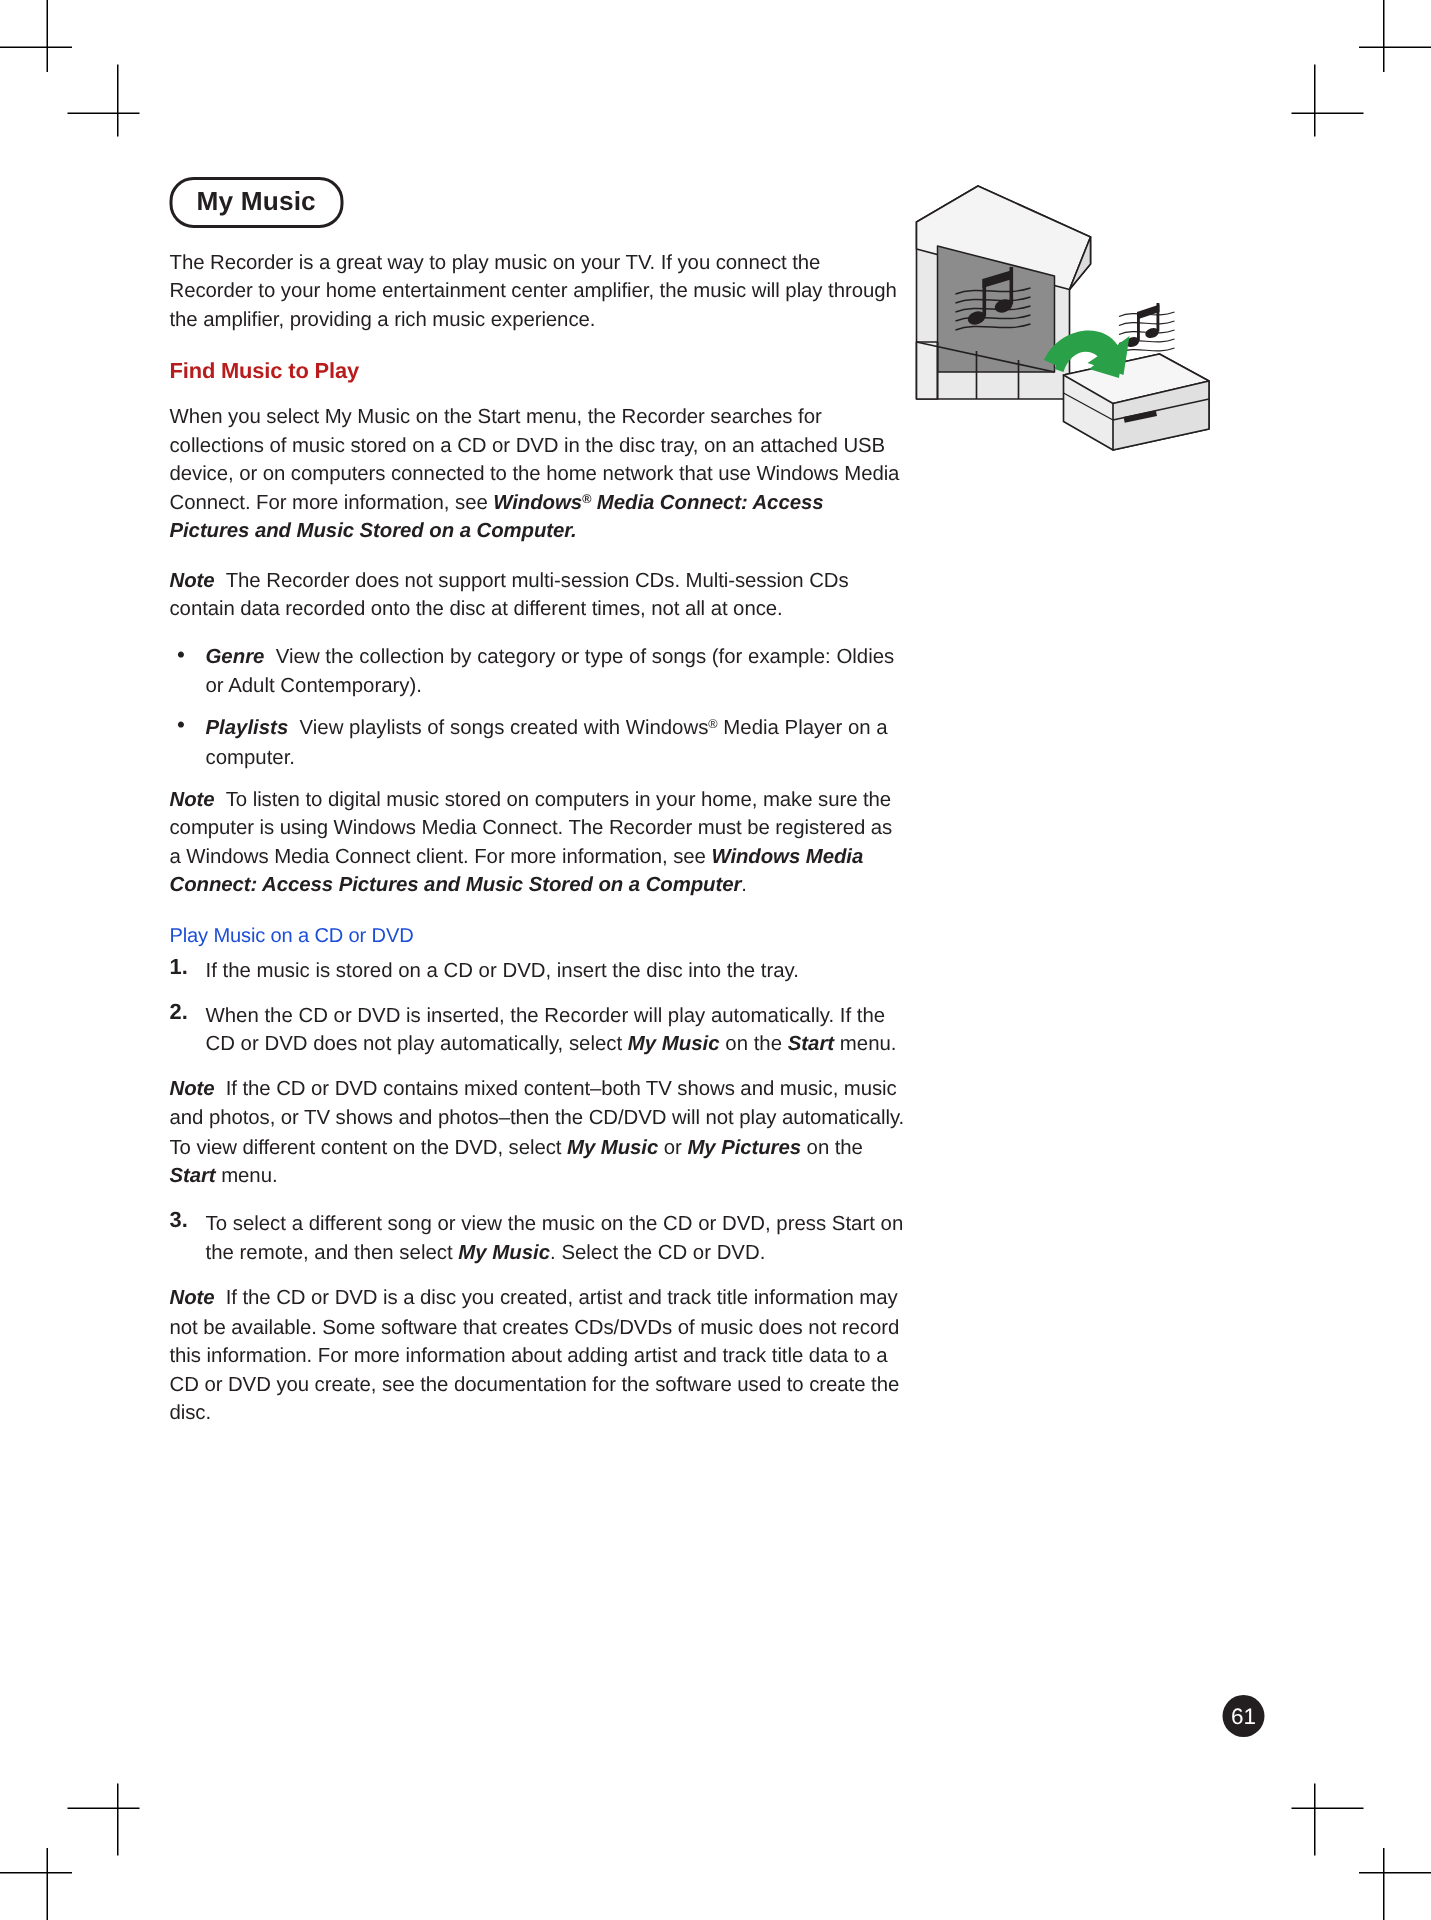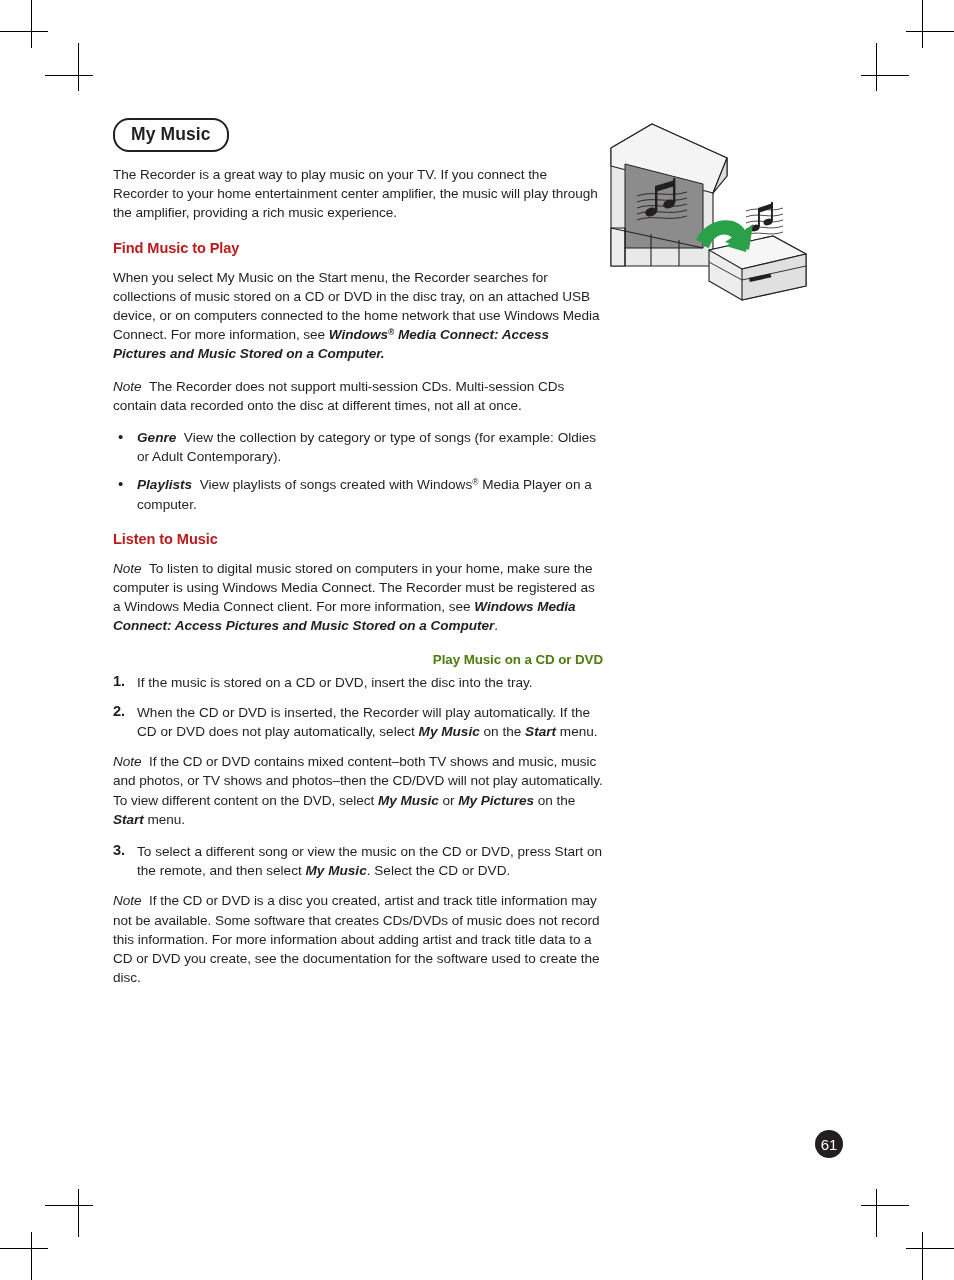--- a/index.html
+++ b/index.html
@@ -55,28 +55,27 @@
   h2.sect {
     font-size: 14.6px;
     font-weight: bold;
     margin: 17px 0 12px 0;
     color: #b91c1c;
     letter-spacing: -0.1px;
   }
 
   h3.sub {
     font-size: 13.4px;
-    font-weight: bold;
+    font-weight: normal;
     margin: 16px 0 6px 0;
-    color: #4d7c0f;
+    color: #1d4ed8;
     letter-spacing: -0.1px;
-    text-align: right;
-  }
-
-  .note-word { font-weight: normal; font-style: italic; }
+  }
+
+  .note-word { font-weight: bold; font-style: italic; }
   .b { font-weight: bold; font-style: italic; }
   sup.reg { font-size: 0.62em; vertical-align: 0.42em; line-height: 0; }
 
   
   ul.bullets { list-style: none; margin: 0 0 6px 0; padding: 0; }
   ul.bullets li {
     position: relative;
     font-size: 13.6px;
     line-height: 19.2px;
     padding-left: 24px;
@@ -162,21 +161,20 @@
     <p class="body"><span>When you select My Music on the Start menu, the Recorder searches for collections of music stored on a CD or DVD in the disc tray, on an attached USB device, or on computers connected to the home network that use Windows Media Connect. For more information, see </span><span class="b">Windows</span><sup class="reg b">®</sup><span class="b"> Media Connect: Access Pictures and Music Stored on a Computer.</span></p>
 
     <p class="body"><span class="note-word">Note</span>&nbsp;&nbsp;<span>The Recorder does not support multi-session CDs. Multi-session CDs contain data recorded onto the disc at different times, not all at once.</span></p>
 
 
     <ul class="bullets">
       <li><span class="b">Genre</span>&nbsp;&nbsp;<span>View the collection by category or type of songs (for example: Oldies or Adult Contemporary).</span></li>
       <li><span class="b">Playlists</span>&nbsp;&nbsp;<span>View playlists of songs created with Windows</span><sup class="reg">®</sup><span> Media Player on a computer.</span></li>
     </ul>
 
-    <h2 class="sect">Listen to Music</h2>
 
     <p class="body"><span class="note-word">Note</span>&nbsp;&nbsp;<span>To listen to digital music stored on computers in your home, make sure the computer is using Windows Media Connect. The Recorder must be registered as a Windows Media Connect client. For more information, see </span><span class="b">Windows Media Connect: Access Pictures and Music Stored on a Computer</span><span>.</span></p>
 
     <h3 class="sub">Play Music on a CD or DVD</h3>
 
     <ol class="steps">
       <li><span class="num">1.</span><span>If the music is stored on a CD or DVD, insert the disc into the tray.</span></li>
       <li><span class="num">2.</span><span>When the CD or DVD is inserted, the Recorder will play automatically. If the CD or DVD does not play automatically, select </span><span class="b">My Music</span><span> on the </span><span class="b">Start</span><span> menu.</span></li>
     </ol>
 

